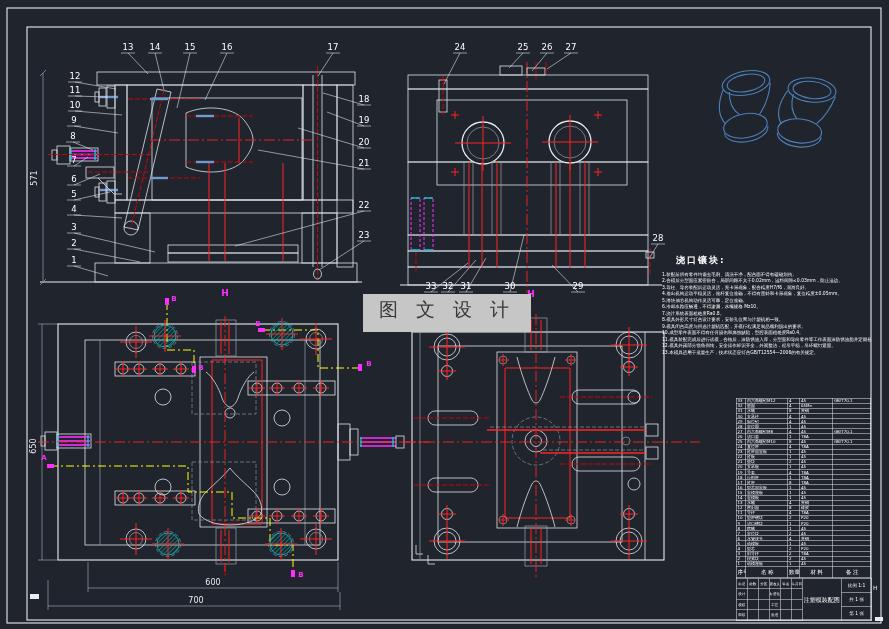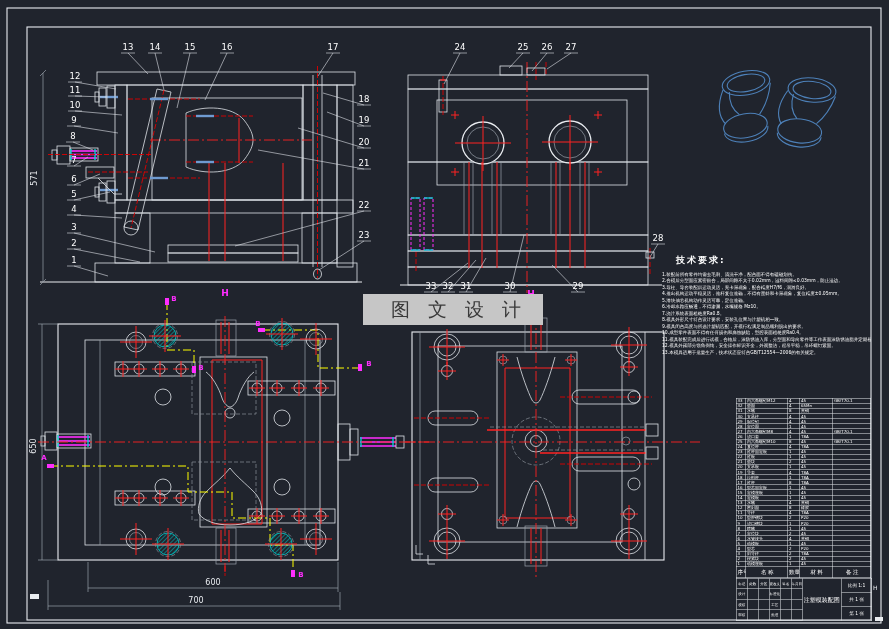--- a/index.html
+++ b/index.html
@@ -20,23 +20,23 @@
   .blu{stroke:#6f9bd1;stroke-width:2.4;fill:none}
   .blw{stroke:#4d80b8;stroke-width:1.1;fill:none}
   .ldr{stroke:#dfe3e9;stroke-width:0.6;fill:none}
   text.callout{fill:#fff;font:8.5px "DejaVu Sans",sans-serif;text-anchor:middle}
   text.dim{fill:#e9ecf0;font:8px "DejaVu Sans",sans-serif;text-anchor:middle}
   text.slet{fill:#ff2dff;font:bold 7px "DejaVu Sans",sans-serif;text-anchor:middle}
   text.hmark{fill:#ff2dff;font:bold 9px "DejaVu Sans",sans-serif;text-anchor:middle}
   text.fold{fill:#e9ecf0;font:6px "DejaVu Sans",sans-serif}
 
   .overlay{position:absolute;color:#fff;}
-  #watermark{position:absolute;left:363px;top:294px;width:168px;height:31px;
+  #watermark{position:absolute;left:363px;top:294px;width:168px;height:38px;
      background:#c6c6c6;color:#3a3a3a;font-family:"DejaVu Serif",serif;
-     font-size:19px;line-height:31px;text-align:center;letter-spacing:6px;white-space:nowrap;padding-left:12px;}
+     font-size:19px;line-height:31px;text-align:center;letter-spacing:6px;white-space:nowrap;}
   #tech{position:absolute;left:662px;top:254px;width:209px;overflow:hidden;}
   #tech-title{font-size:9px;font-weight:bold;letter-spacing:2px;margin:0 0 4px 14px;}
   #tech-lines{transform:scale(.5);transform-origin:0 0;width:418px;}
   #tech-lines div{font-size:9px;line-height:13px;white-space:nowrap;overflow:hidden;}
   #bom{position:absolute;left:736px;top:398px;width:135px;height:180px;}
   #bom-inner{transform:scale(.5);transform-origin:0 0;width:270px;height:360px;}
   .bomrow{display:grid;grid-template-columns:20px 84px 24px 66px 76px;height:10.2px;}
   .bomrow div{border-right:1px solid #e9ecf0;border-top:1px solid #e9ecf0;font-size:8px;
      line-height:10px;overflow:hidden;white-space:nowrap;padding-left:2px;color:#fff;}
   .bomrow div:first-child{border-left:1px solid #e9ecf0;}
@@ -703,21 +703,21 @@
       </g>
 
   <text class="fold" x="873" y="590">H</text>
 </svg>
 
 
 <div id="watermark">图 文 设 计</div>
 
 
 <div id="tech" class="overlay">
-  <div id="tech-title">技术要求:</div>
+  <div id="tech-title">浇口镶块:</div>
   <div id="tech-lines">
         <div>1.装配前所有零件均需去毛刺、清洗干净，配合面不得有磕碰划伤。</div>
         <div>2.合模后分型面应紧密贴合，局部间隙不大于0.02mm，溢料间隙≤0.03mm，防止溢边。</div>
         <div>3.导柱、导套装配后运动灵活，无卡滞现象，配合精度H7/f6，润滑良好。</div>
         <div>4.推出机构运动平稳灵活，推杆复位准确，不得有歪斜和卡滞现象，复位精度±0.05mm。</div>
         <div>5.滑块抽芯机构动作灵活可靠，定位准确。</div>
         <div>6.冷却水路应畅通，不得渗漏，水嘴规格 Mz10。</div>
         <div>7.浇注系统表面粗糙度Ra0.8。</div>
         <div>8.模具外形尺寸符合设计要求，安装孔位置与注塑机相一致。</div>
         <div>9.模具闭合高度与所选注塑机匹配，开模行程满足制品顺利脱出的要求。</div>

